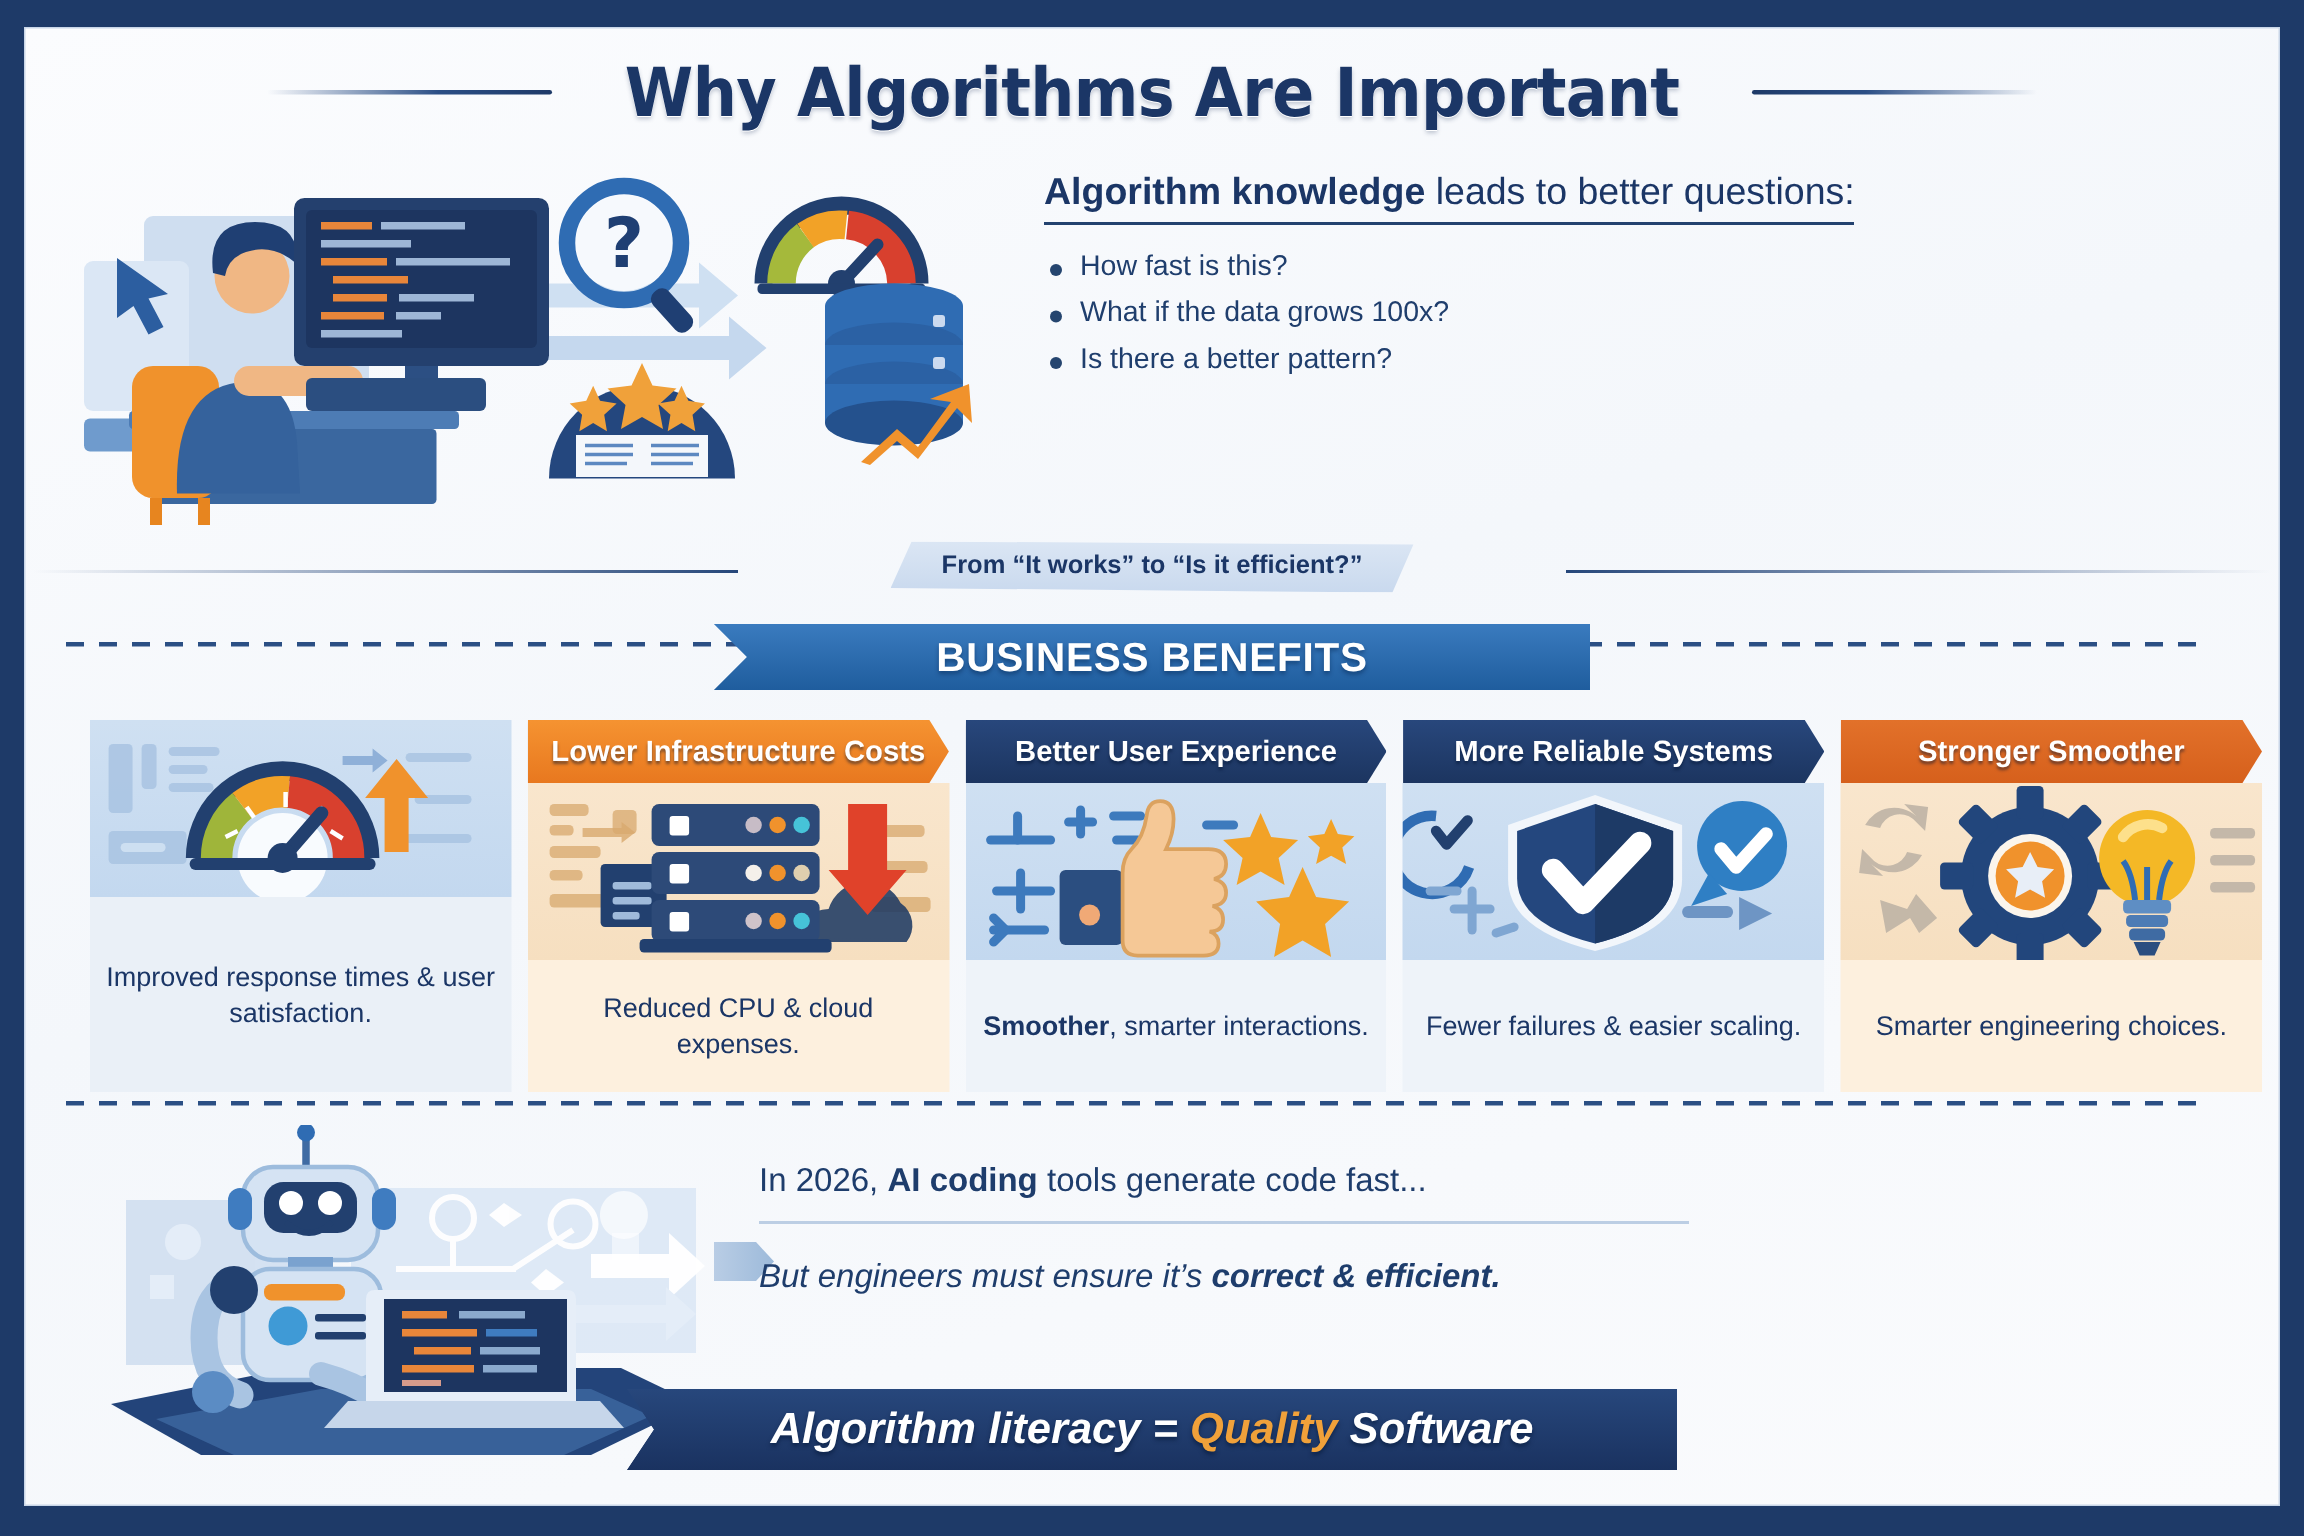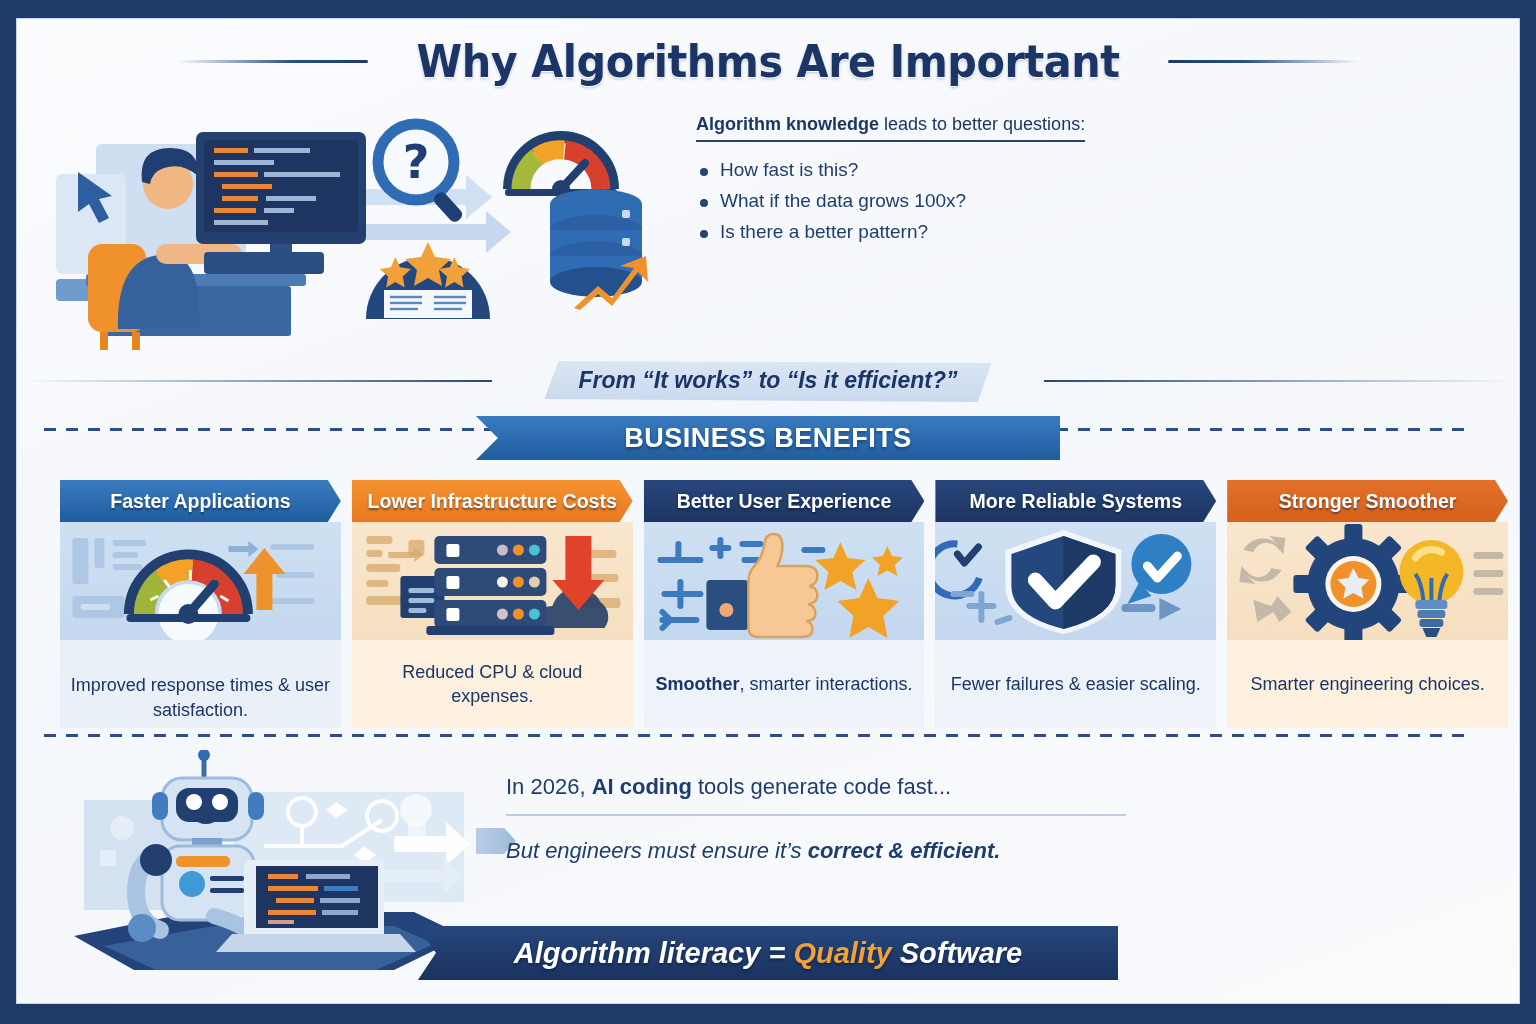--- a/index.html
+++ b/index.html
@@ -28,21 +28,21 @@
     font-family:"DejaVu Sans", sans-serif;
     font-weight:bold; font-size:45px; letter-spacing:-0.5px;
     color:#1b3666; white-space:nowrap; transform:scaleX(0.92);
     text-shadow:0 1px 0 #ffffff, 0 2px 3px rgba(20,40,80,.25);
   }
 
   
   .hero{ position:absolute; top:86px; left:20px; width:1478px; height:260px; }
   .hero-art{ position:absolute; left:20px; top:0; width:630px; height:250px; }
   .hero-text{ position:absolute; left:660px; top:10px; width:640px; }
-  .hero-head{ font-size:18px; color:#1b3666; padding-bottom:5px;
+  .hero-head{ font-size:25px; color:#1b3666; padding-bottom:5px;
     border-bottom:2px solid #23426f; display:inline-block; margin-bottom:8px;}
   .hero-head b{ font-weight:bold; }
   .bullets{ list-style:none; margin-top:4px; }
   .bullets li{ position:relative; padding-left:24px; font-size:19px; color:#1f3e6d;
      margin:9px 0 9px 0; }
   .bullets li:before{ content:""; position:absolute; left:4px; top:9px;
      width:8px; height:8px; border-radius:50%; background:#25456f; }
 
   
   .subbanner{ position:absolute; top:343px; left:0; width:100%; height:38px; }
@@ -50,21 +50,21 @@
      background:linear-gradient(90deg,rgba(27,54,102,0),#26477a); }
   .subbanner .rule.l{ left:6px; }
   .subbanner .rule.r{ right:6px; background:linear-gradient(90deg,#26477a,rgba(27,54,102,0)); }
   .subbanner .plate{
      position:absolute; left:50%; transform:translateX(-50%);
      background:linear-gradient(180deg,#dbe6f4,#c9d9ee);
      padding:6px 34px 8px 34px;
      clip-path:polygon(14px 0,100% 2px,calc(100% - 14px) 100%,0 calc(100% - 3px));
      box-shadow:0 2px 3px rgba(20,40,80,.15);
   }
-  .subbanner .plate span{ font-style:italic; font-weight:bold; font-size:23px; color:#1b3666; white-space:nowrap;}
+  .subbanner .plate span{ font-weight:bold; font-size:17px; color:#1b3666; white-space:nowrap;}
 
   
   .dots{ position:absolute; left:28px; width:1420px; height:3px;
      background-image:linear-gradient(90deg,#2b4f84 55%,rgba(0,0,0,0) 0);
      background-size:22px 3px; background-repeat:repeat-x; }
   .dots.d1{ top:410px; }
   .dots.d2{ top:716px; }
 
   
   .bb{ position:absolute; top:398px; left:50%; transform:translateX(-50%);
@@ -94,21 +94,21 @@
       text-align:center; font-size:18px; color:#1b3666; line-height:1.35; padding:6px 10px; }
   .card-desc b{ font-weight:bold; }
 
   .c-blue  .card-head{ background:linear-gradient(180deg,#3a7bbf,#1f5d9e); }
   .c-orange .card-head{ background:linear-gradient(180deg,#f59331,#e8781f); }
   .c-navy  .card-head{ background:linear-gradient(180deg,#28477c,#1c3560); }
   .c-dorange .card-head{ background:linear-gradient(180deg,#e2712a,#d6601c); }
 
   .bg-blue{ background:linear-gradient(180deg,#cfe0f2,#c3d8ef); }
   .bg-cream{ background:linear-gradient(180deg,#f9e6cd,#f6dfc0); }
-  .desc-blue{ background:#eaf0f7;align-items:flex-end; }
+  .desc-blue{ background:#eaf0f7; }
   .desc-cream{ background:#fdf0de; }
   .desc-pale{ background:#eef3f9; }
 
   
   .bot{ position:absolute; top:726px; left:20px; width:1478px; height:272px; }
   .bot-art{ position:absolute; left:28px; top:6px; width:420px; height:240px; }
   .bot-lines{ position:absolute; left:470px; top:30px; width:620px; }
   .bot-line{ font-size:22px; color:#1e3d6c; }
   .bot-line b{ font-weight:bold; }
   .bot-line.l1{ padding-bottom:14px; border-bottom:2px solid #bcceE4; }
@@ -266,23 +266,20 @@
 
     <div class="dots d1"></div>
 
     <div class="bb">
       <span>BUSINESS BENEFITS</span>
     </div>
 
     <div class="cards">
 
       <div class="card c-blue">
-        <div class="card-head">
-          <span>Faster Applications</span>
-        </div>
         <div class="card-art bg-blue">
           <svg viewBox="0 0 280 118" width="100%" height="100%" preserveAspectRatio="xMidYMid meet">
             <g fill="#a9c4e2" opacity=".85">
               <rect x="12" y="16" width="16" height="46" rx="3"></rect>
               <rect x="34" y="16" width="10" height="30" rx="3"></rect>
               <rect x="52" y="18" width="34" height="6" rx="3"></rect>
               <rect x="52" y="30" width="26" height="6" rx="3"></rect>
               <rect x="52" y="42" width="30" height="6" rx="3"></rect>
               <rect x="12" y="74" width="52" height="22" rx="3"></rect>
               <rect x="20" y="82" width="30" height="6" rx="3" fill="#cfe0f2"></rect>

